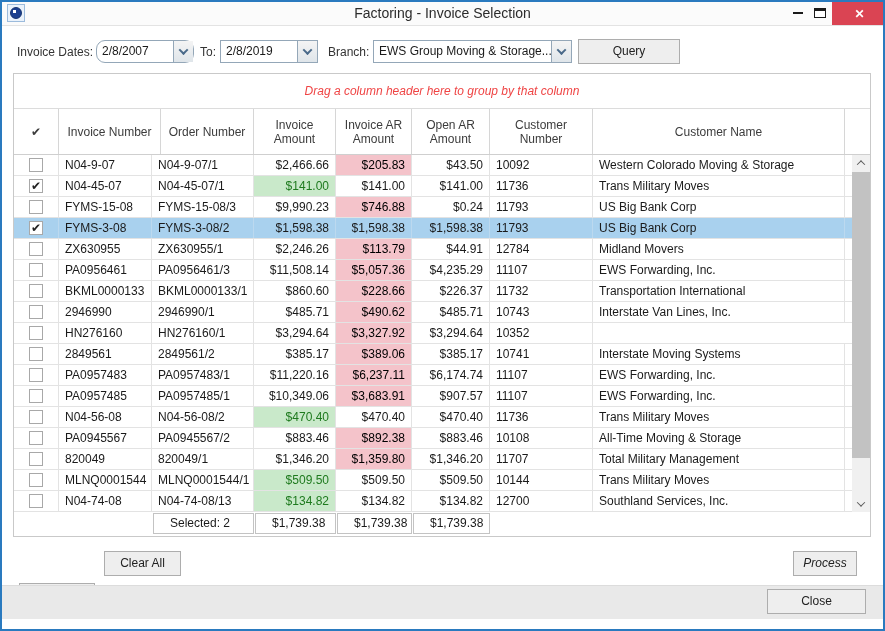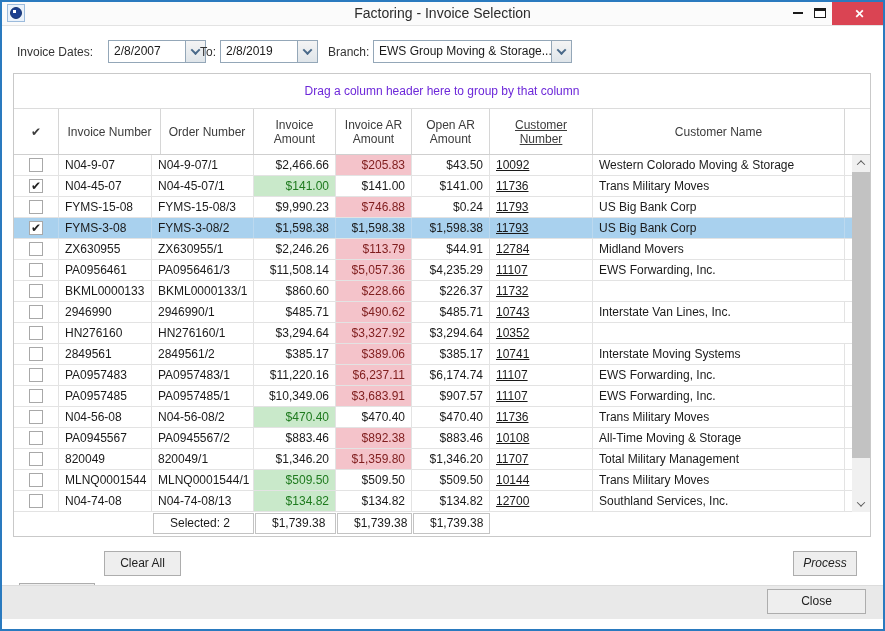--- a/index.html
+++ b/index.html
@@ -24,47 +24,47 @@
   
   .filters{position:absolute;left:0;top:23px;right:0;height:48px;border-top:1px solid #e3e3e3;background:#fff;}
   .flabel{position:absolute;top:15px;height:22px;line-height:22px;color:#333;}
   .lab-dates{left:15px;}
   .lab-to{left:198px;}
   .lab-branch{left:326px;}
   .combo{position:absolute;top:14px;height:23px;border:1px solid #94a7b8;background:#fff;display:flex;}
   .combo .val{flex:1;padding:0 5px;line-height:21px;white-space:nowrap;overflow:hidden;}
   .combo .drop{width:20px;border-left:1px solid #94a7b8;background:linear-gradient(#f4f4f4,#dfe5ea);display:flex;align-items:center;justify-content:center;}
   .chev{width:7px;height:7px;border-right:2px solid #4a6a8a;border-bottom:2px solid #4a6a8a;transform:rotate(45deg) translate(-1px,-1px);}
-  .combo-from{left:106px;width:98px;}
+  .combo-from{left:94px;width:98px;border-radius:9px;}
   .combo-to{left:218px;width:98px;}
   .combo-branch{left:371px;width:199px;}
   .btn{border:1px solid #adadad;background:#eeeeee;color:#222;text-align:center;cursor:default;}
   .btn-query{position:absolute;left:576px;top:13px;width:102px;height:25px;line-height:23px;}
   
   .grid{position:absolute;left:11px;top:71px;width:858px;height:464px;border:1px solid #c9c9c9;background:#fff;}
-  .group-hint{height:34px;line-height:34px;text-align:center;color:#6d28d9;}
+  .group-hint{height:34px;line-height:34px;text-align:center;color:#ef4444;font-style:italic;}
   .header-row{display:flex;height:47px;border-top:1px solid #dcdcdc;border-bottom:1px solid #cfcfcf;background:#fff;}
   .hc{display:flex;align-items:center;justify-content:center;text-align:center;color:#3c3c3c;border-right:1px solid #d6d6d6;padding:0 4px;line-height:14px;}
   .hc:last-child{border-right:none;}
   .c-check{width:45px;}
   .c-order{width:93px;}
   .c-inv{width:102px;}
   .c-amt{width:82px;}
   .c-ar{width:76px;}
   .c-open{width:78px;}
-  .c-cno{width:103px;text-decoration:underline;}
+  .c-cno{width:103px;}
   .c-cname{width:252px;}
   .c-fill{flex:1;}
   .rows{height:357px;overflow:hidden;}
   .row{display:flex;height:21px;border-bottom:1px solid #e3e3e3;background:#fff;}
   .row.sel{background:#a9d1ee;}
   .c{border-right:1px solid #e3e3e3;padding:0 6px;line-height:20px;white-space:nowrap;overflow:hidden;}
   .c.num{text-align:right;}
   .c.green{background:#c9e9ca;color:#1e7a1e;}
-  .c.pink{background:#f4c3ca;color:#7f1d1d;}
+  .c.pink{background:#f4c3ca;color:#000000;}
   .row.sel .c{background:transparent;color:#1a1a1a;border-right-color:#bcd9ef;}
   .c-check.c{display:flex;align-items:center;justify-content:center;padding:0;}
   .cb{width:14px;height:14px;border:1px solid #a8a8a8;background:#fff;display:flex;align-items:center;justify-content:center;font-size:12px;color:#222;line-height:12px;}
   
   .vscroll{position:absolute;right:0;top:81px;width:18px;height:357px;background:#f0f0f0;}
   .sb-arrow{position:absolute;left:0;width:18px;height:16px;display:flex;align-items:center;justify-content:center;}
   .sb-up{top:0;}
   .sb-down{bottom:0;}
   .sb-chev{width:6px;height:6px;border-right:1.5px solid #5a5a5a;border-bottom:1.5px solid #5a5a5a;}
   .sb-up .sb-chev{transform:rotate(-135deg) translate(-1px,-1px);}
@@ -118,20 +118,21 @@
           <span class="chev"></span>
         </span>
     </div>
     <span class="flabel lab-branch">Branch:</span>
     <div class="combo combo-branch">
       <span class="val">EWS Group Moving &amp; Storage...</span>
       <span class="drop">
           <span class="chev"></span>
         </span>
     </div>
+    <div class="btn btn-query">Query</div>
   </div>
 
   <div class="grid">
     <div class="group-hint">Drag a column header here to group by that column</div>
     <div class="header-row">
       <div class="hc c-check">
           <span>✔</span>
         </div>
       <div class="hc c-inv">Invoice Number</div>
       <div class="hc c-order">Order Number</div>
@@ -224,20 +225,21 @@
         <div class="row">
           <div class="c c-check">
             <span class="cb"></span>
           </div>
           <div class="c c-order">BKML0000133</div>
           <div class="c c-inv">BKML0000133/1</div>
           <div class="c c-amt num">$860.60</div>
           <div class="c c-ar num pink">$228.66</div>
           <div class="c c-open num">$226.37</div>
           <div class="c c-cno">11732</div>
+          <div class="c c-cname">Transportation International</div>
           <div class="c c-fill"></div>
         </div>
         <div class="row">
           <div class="c c-check">
             <span class="cb"></span>
           </div>
           <div class="c c-order">2946990</div>
           <div class="c c-inv">2946990/1</div>
           <div class="c c-amt num">$485.71</div>
           <div class="c c-ar num pink">$490.62</div>

